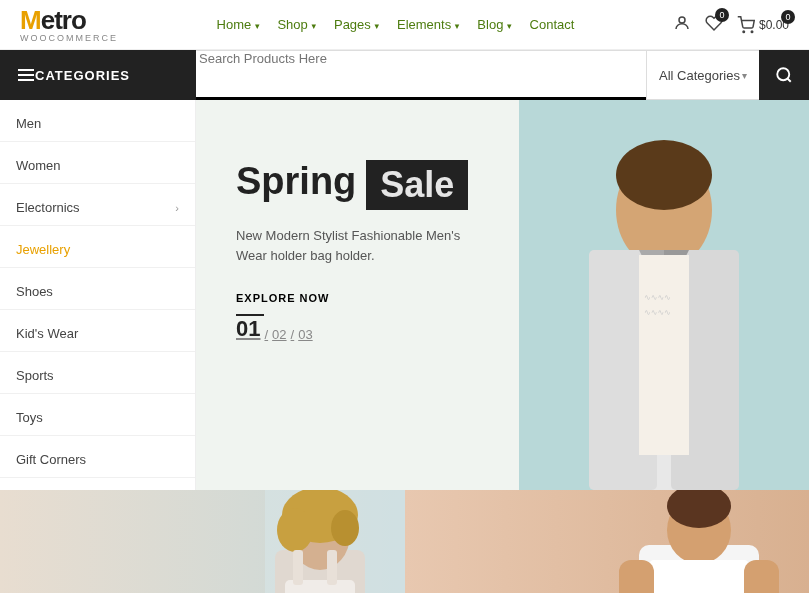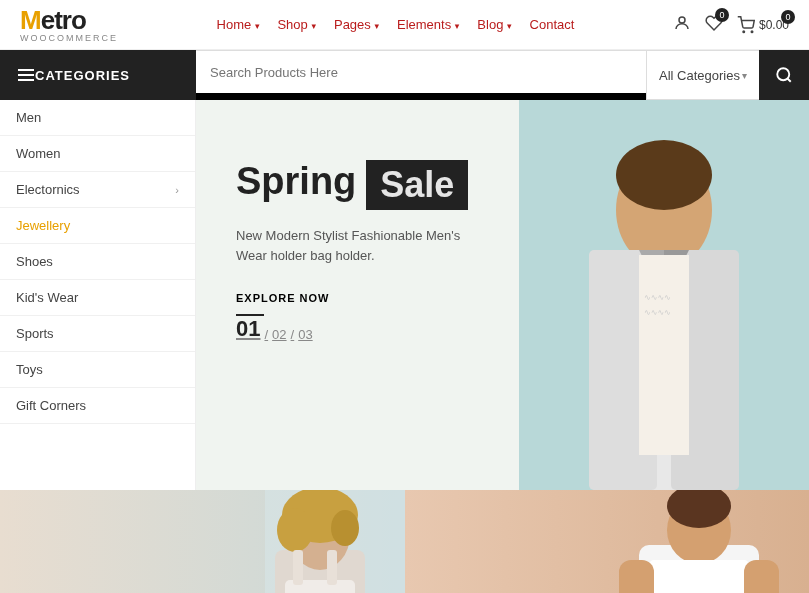--- a/index.html
+++ b/index.html
@@ -35,21 +35,21 @@
       color: #888;
       margin-top: 1px;
     }
     .main-menu {
       display: flex;
       gap: 18px;
       align-items: center;
     }
     .main-menu a {
       text-decoration: none;
-      color: #b91c1c;
+      color: #4d7c0f;
       font-size: 13px;
     }
     .nav-icons {
       display: flex;
       align-items: center;
       gap: 14px;
     }
     .nav-icon {
       cursor: pointer;
       font-size: 16px;
@@ -102,25 +102,25 @@
     }
     .hamburger-icon span {
       display: block;
       width: 16px;
       height: 2px;
       background: #fff;
     }
     .search-input-wrap {
       flex: 1;
       display: flex;
-      align-items: center;
+      align-items: flex-start;
       height: 100%;
       border-top: 1px solid #ddd;
-      border-bottom: 7px solid #000000;
-      padding: 0 14px;
+      border-bottom: 3px solid #000000;
+      padding: 0 3px;
     }
     .search-input-wrap input {
       border: none;
       outline: none;
       width: 100%;
       font-size: 13px;
       color: #aaa;
     }
     .category-select-wrap {
       display: flex;
@@ -168,20 +168,21 @@
     }
     .sidebar-item {
       display: flex;
       align-items: center;
       justify-content: space-between;
       padding: 10px 16px;
       border-bottom: 1px solid #f0f0f0;
       cursor: pointer;
       font-size: 13px;
       color: #444;
+      margin-top: 6px;
     }
     .sidebar-item.highlighted { color: #e8a000; }
     .sidebar-chevron { font-size: 11px; color: #999; }
 
     
     .hero {
       flex: 1;
       background: #f0f4f0;
       position: relative;
       overflow: hidden;

